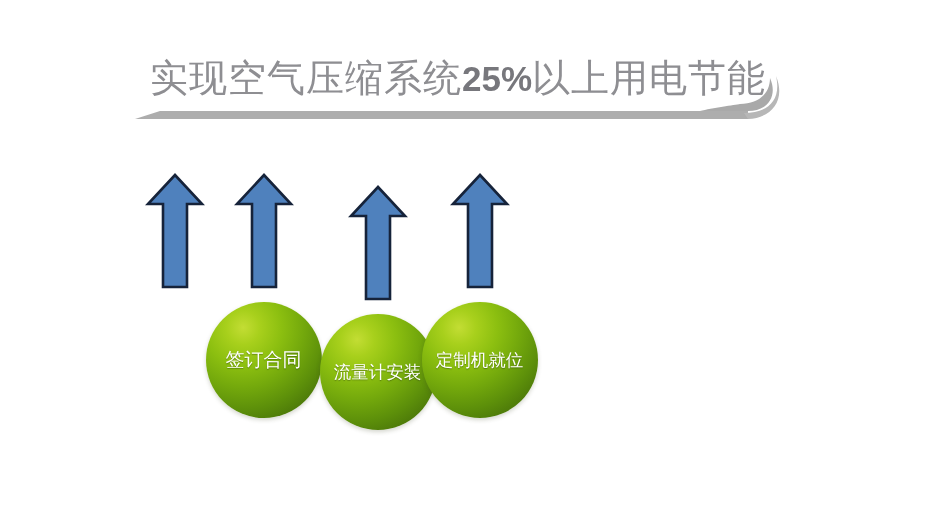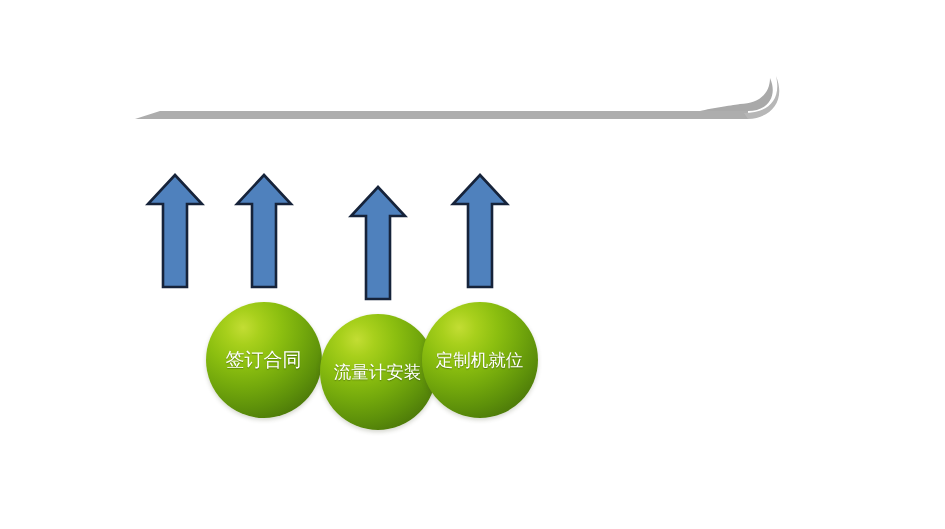--- a/index.html
+++ b/index.html
@@ -133,20 +133,21 @@
 
       <path d="M 700 77
                L 748 77
                C 768 77 778 62 770 44
                C 770 60 758 70 740 70
                C 735 71 712 74 700 77 Z" fill="#a9a9a9"></path>
       <path d="M 748 85
                C 772 84 786 66 776 42
                C 782 68 766 79 744 79 Z" fill="#b7b7b7"></path>
     </svg>
+    <div id="title-text"><span>实现空气压缩系统</span><span class="pct">25%</span><span>以上用电节能</span></div>
   </div>
 
   <div id="steps">
 
     <div class="step" style="left:107px;">
       <div class="arrow">
         <svg viewBox="0 0 60 118">
           <polygon points="30,3 57,32 42,32 42,115 18,115 18,32 3,32" fill="#4f81bd" stroke="#16233a" stroke-width="2.6" stroke-linejoin="miter"></polygon>
         </svg>
       </div>

